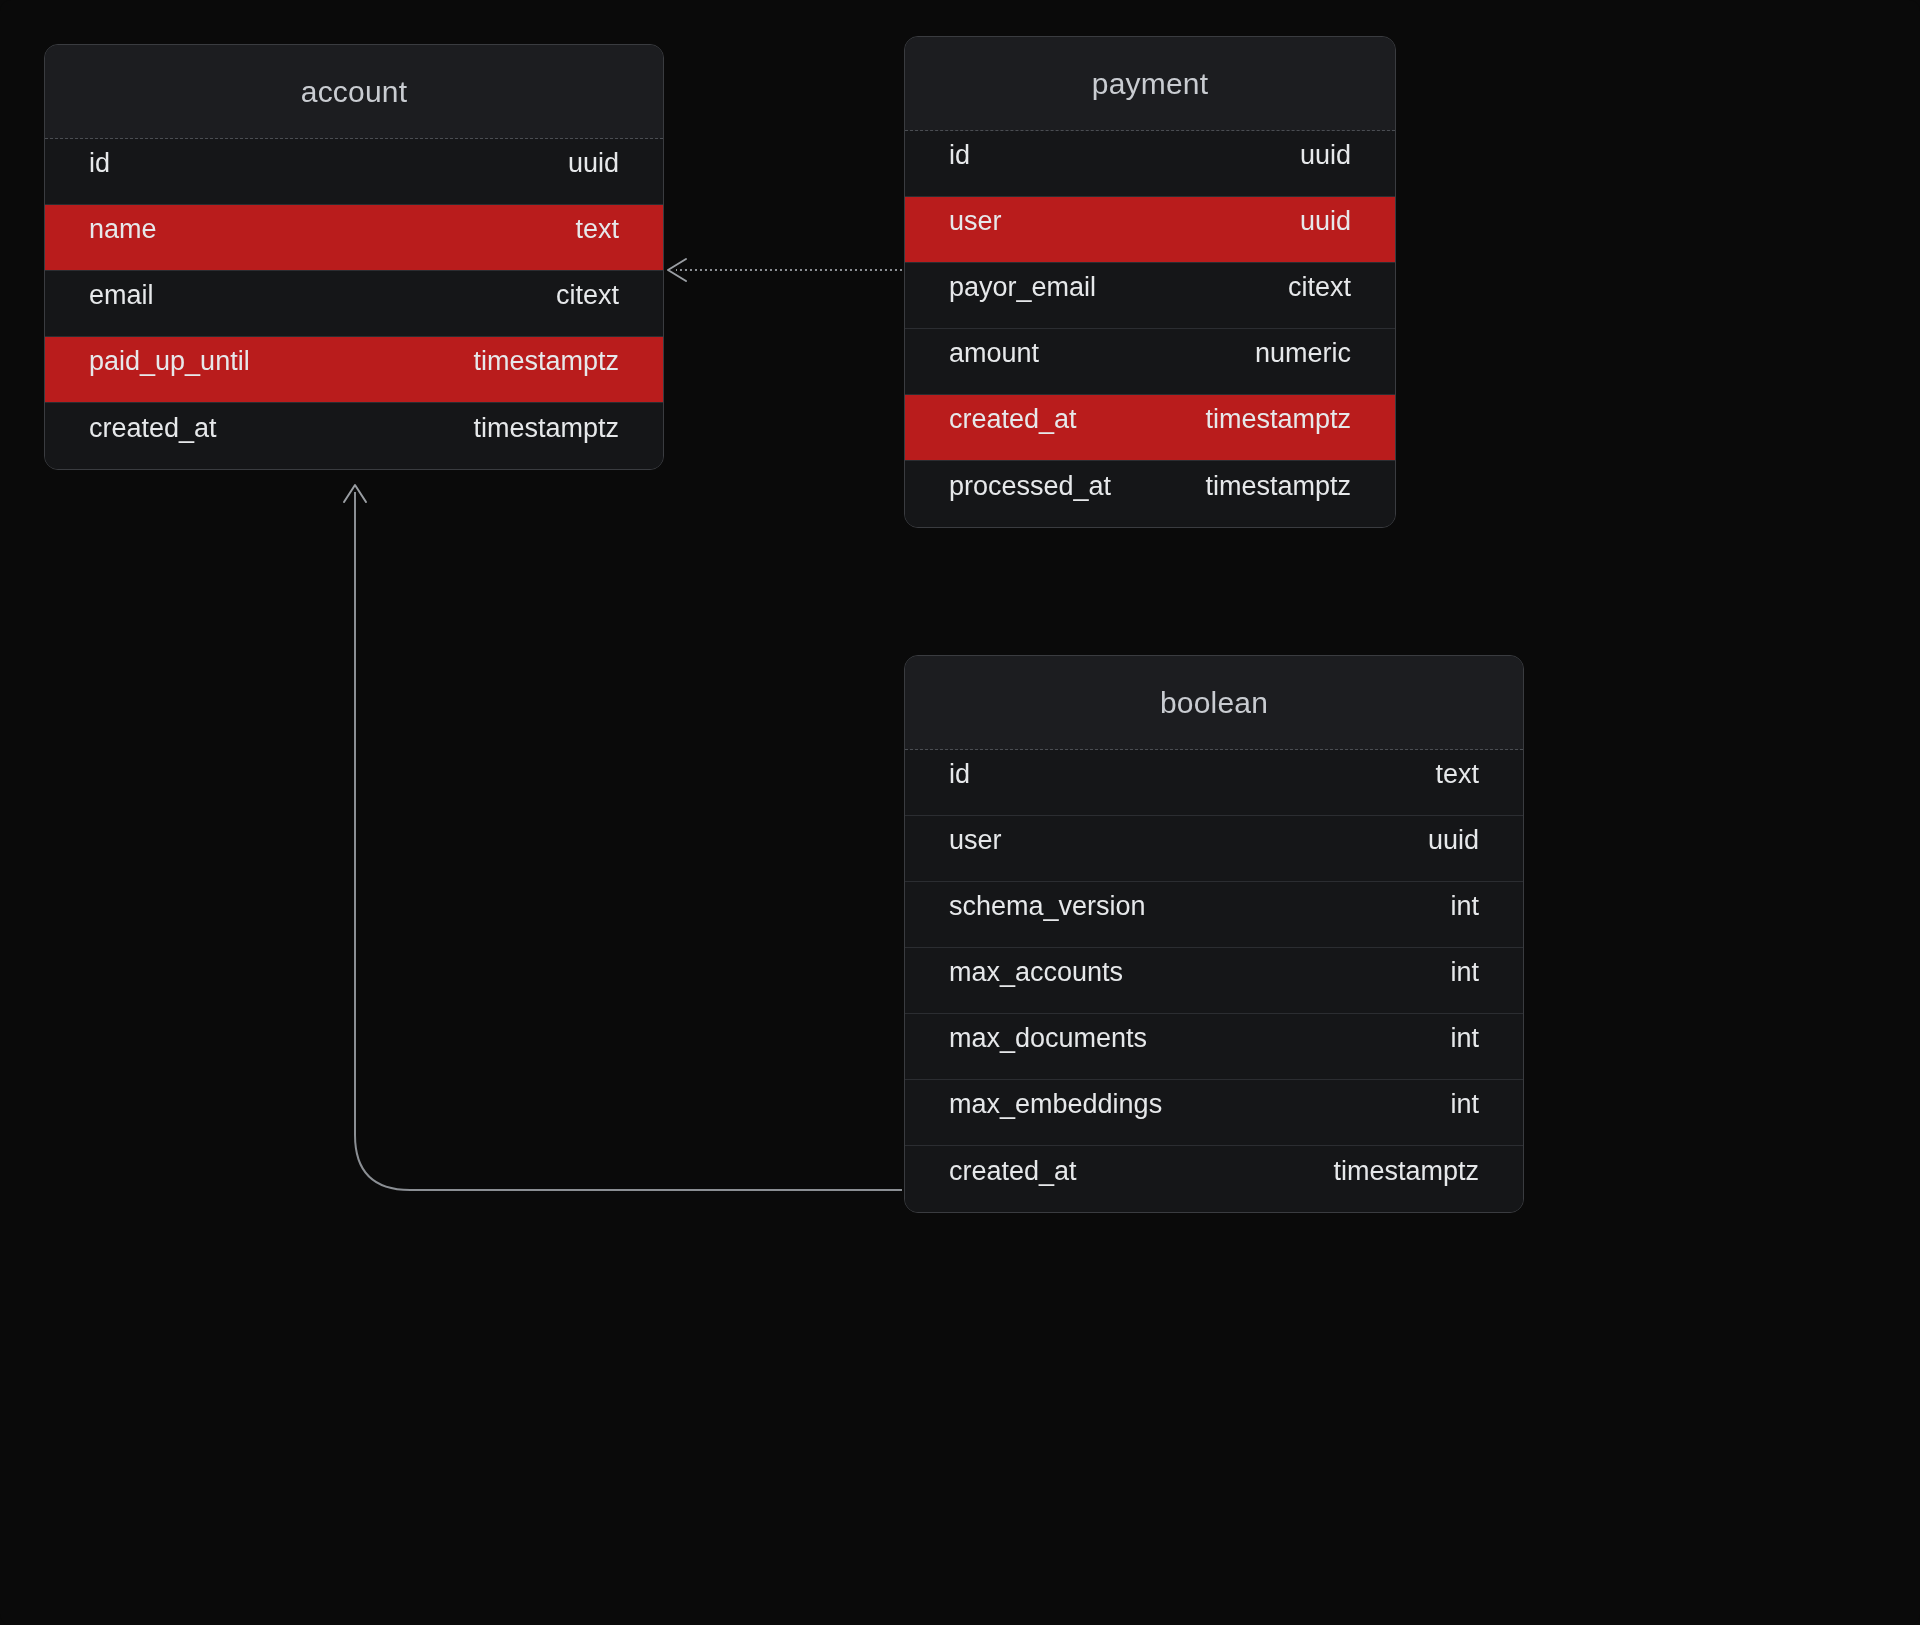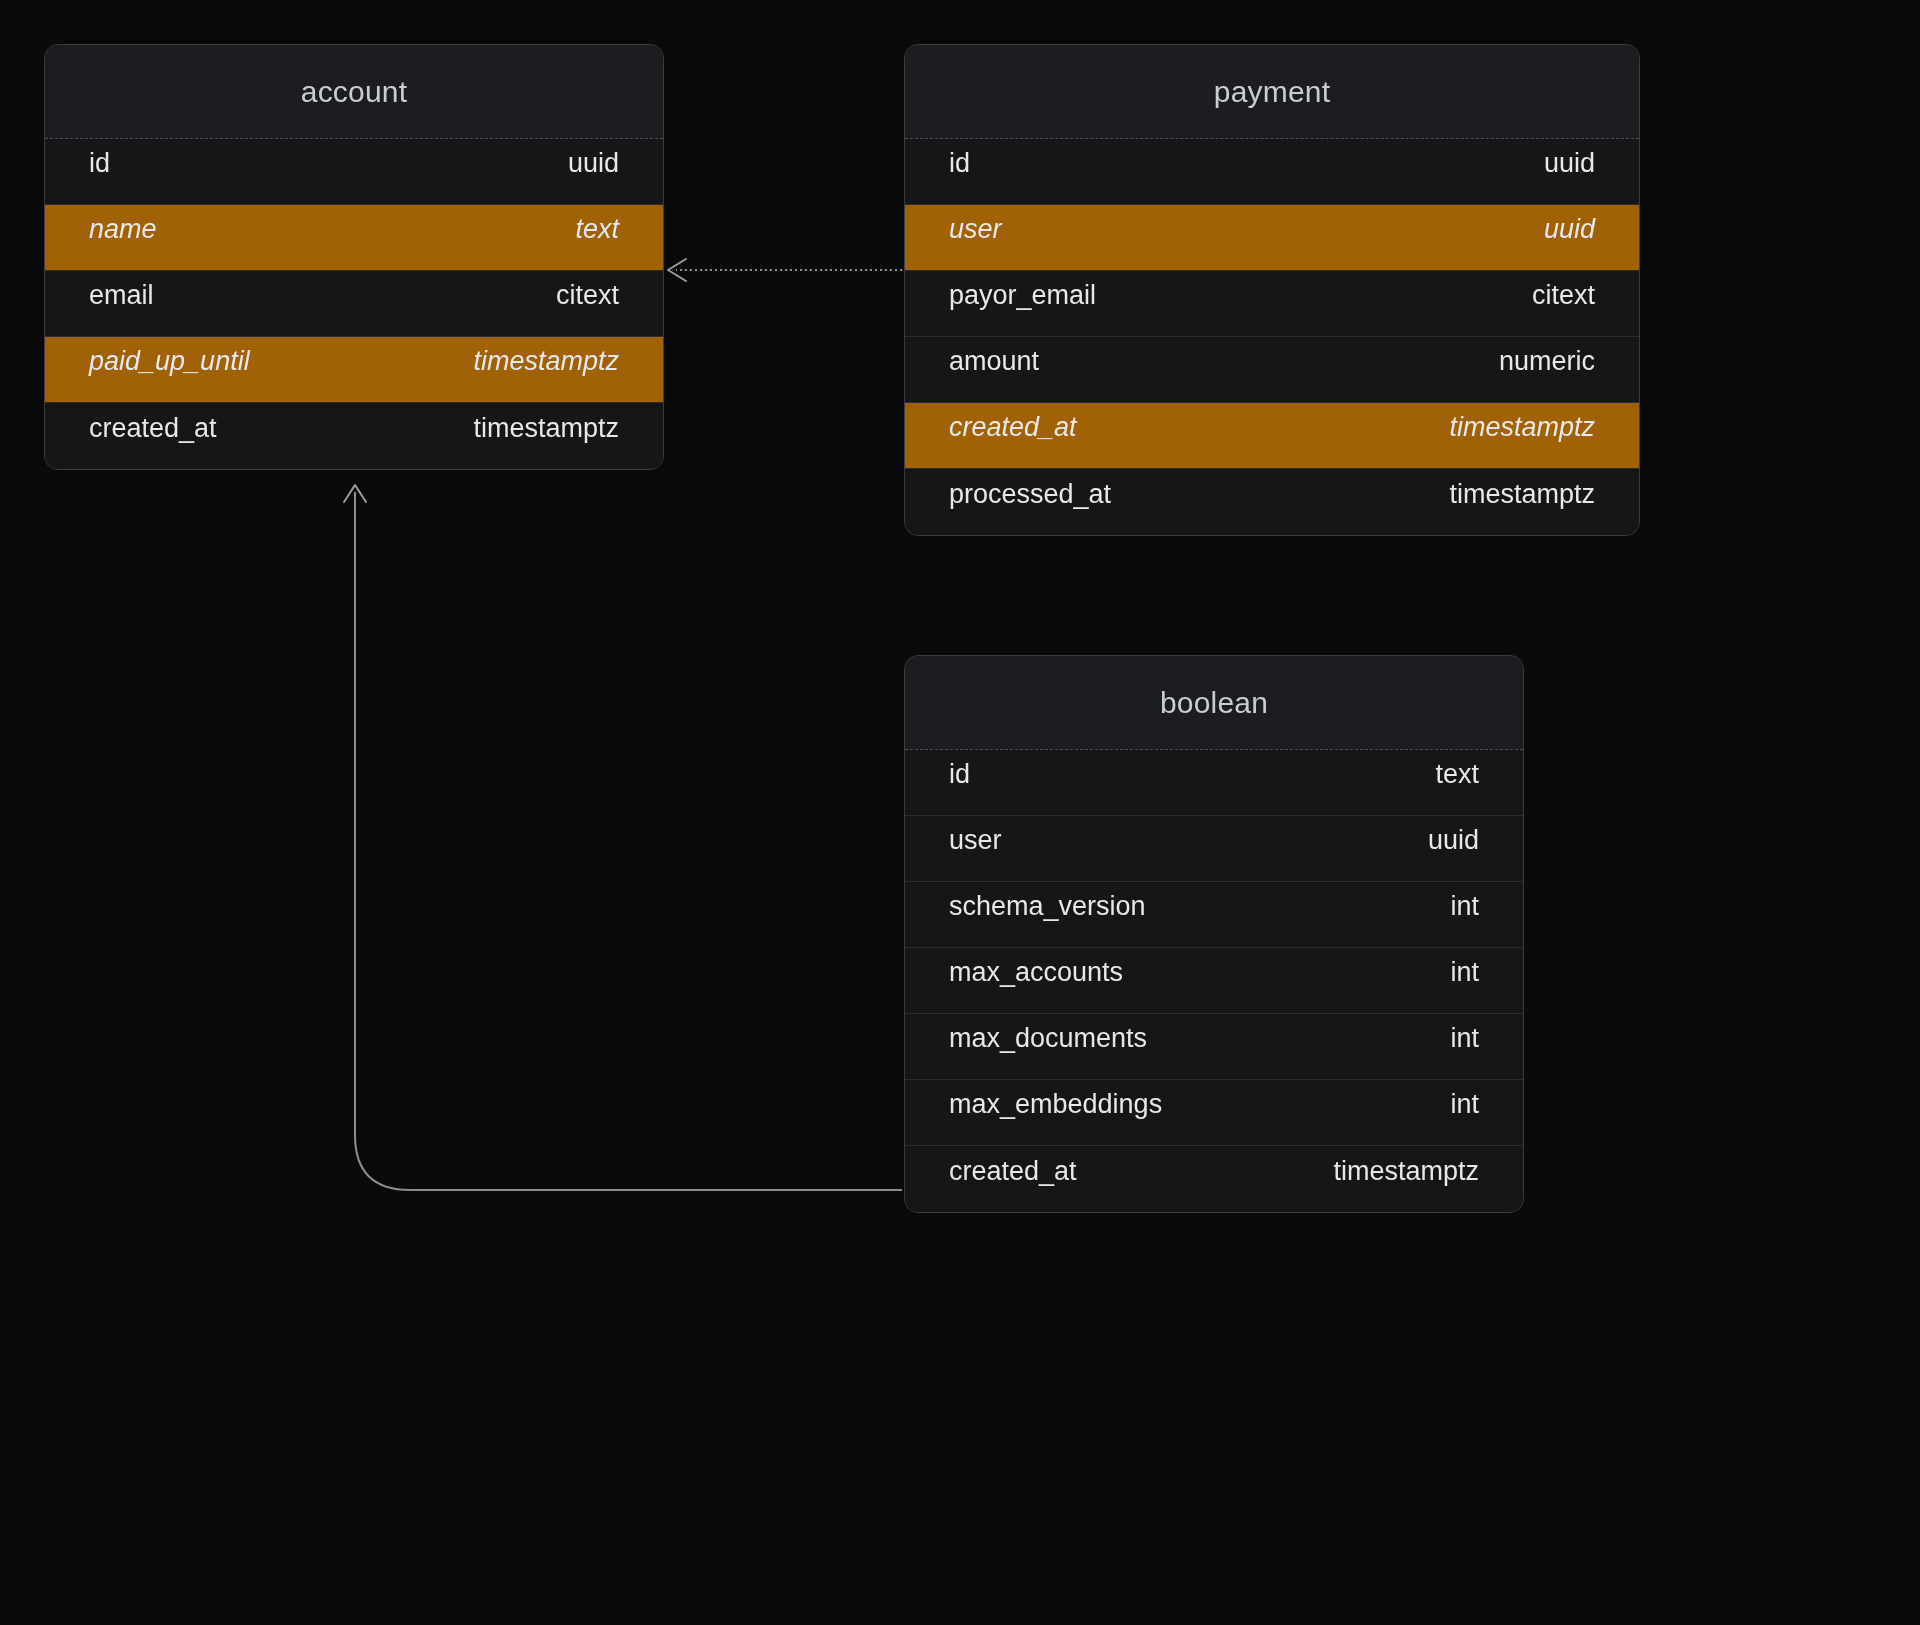--- a/index.html
+++ b/index.html
@@ -61,42 +61,41 @@
     height: 66px;
     display: flex;
     align-items: center;
     justify-content: space-between;
     padding: 0 44px 16px 44px;
     box-sizing: border-box;
     border-bottom: 1px solid #2b2d31;
     background: #151618;
   }
   .row.alt {
-    background: #a16207;
-    font-style: italic;
+    background: #b91c1c;
   }
   .row:last-child {
     border-bottom: none;
   }
   .col-name {
     font-size: 27px;
     color: #e6e8ea;
     font-weight: 400;
     white-space: nowrap;
   }
   .col-type {
     font-size: 27px;
     color: #e6e8ea;
     font-weight: 400;
     white-space: nowrap;
   }
 
   
   #table-account  { left: 44px;  top: 44px;  width: 620px; }
-  #table-payment  { left: 904px; top: 44px;  width: 736px; }
+  #table-payment  { left: 904px; top: 36px;  width: 492px; }
   #table-project  { left: 904px; top: 655px; width: 620px; }
 </style>
 </head>
 <body>
 
 <div id="canvas">
 
   <svg id="connectors" viewBox="0 0 1920 1625" width="1920" height="1625">
 
     <g>

